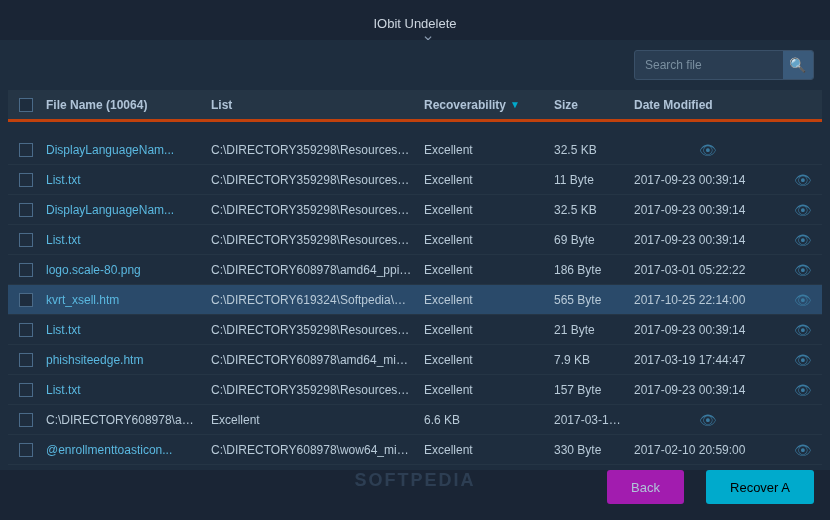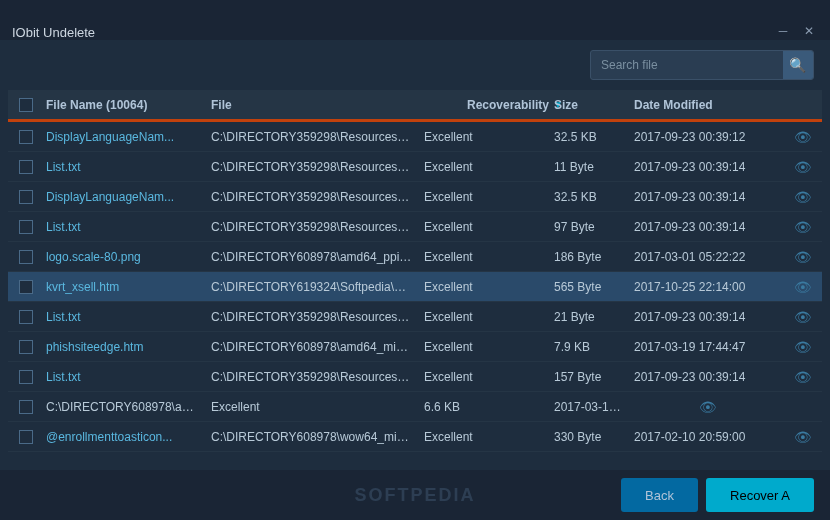--- a/index.html
+++ b/index.html
@@ -16,24 +16,25 @@
       width: 830px;
       height: 520px;
       background: #1e2d3e;
       display: flex;
       flex-direction: column;
     }
     .title-bar {
       height: 40px;
       background: #1a2535;
       display: flex;
-      align-items: flex-end;
-      padding: 0 12px;
+      align-items: center;
+      padding: 16px 12px;
       user-select: none;
       flex-shrink: 0;
+      flex-direction: column;
     }
     .title-bar-text {
       color: #cdd6e0;
       font-size: 13px;
       font-weight: 500;
       flex: 1;
     }
     .title-bar-controls {
       display: flex;
       gap: 8px;
@@ -65,21 +66,21 @@
       border-radius: 3px;
       overflow: hidden;
       height: 30px;
     }
     .search-input {
       background: transparent;
       border: none;
       outline: none;
       color: #cdd6e0;
       padding: 0 10px;
-      width: 192px;
+      width: 148px;
       font-size: 12px;
     }
     .search-input::placeholder { color: #7a8fa0; }
     .search-btn {
       width: 30px;
       height: 30px;
       background: #3a5a7a;
       border: none;
       display: flex;
       align-items: center;
@@ -108,29 +109,30 @@
     .th {
       color: #b0c4d8;
       font-size: 12px;
       font-weight: 600;
       padding: 0 6px;
       display: flex;
       align-items: center;
       gap: 4px;
       user-select: none;
     }
-    .th.sortable { cursor: pointer; margin-left: 43px; }
+    .th.sortable { cursor: pointer; }
     .sort-arrow {
       color: #00aacc;
       font-size: 10px;
     }
     .table-body {
       flex: 1;
       overflow-y: auto;
       overflow-x: hidden;
+      margin-top: 13px;
     }
     .table-body::-webkit-scrollbar {
       width: 6px;
     }
     .table-body::-webkit-scrollbar-track {
       background: #1e2d3e;
     }
     .table-body::-webkit-scrollbar-thumb {
       background: #3a5068;
       border-radius: 3px;
@@ -169,24 +171,24 @@
     .eye-icon {
       color: #3a7aa0;
       font-size: 14px;
       cursor: pointer;
       text-align: center;
     }
     .footer {
       height: 50px;
       background: #1a2535;
       display: flex;
-      align-items: center;
+      align-items: flex-start;
       justify-content: flex-end;
       padding: 0 16px;
-      gap: 8px;
+      gap: 22px;
       flex-shrink: 0;
       position: relative;
     }
     .watermark {
       position: absolute;
       left: 50%;
       transform: translateX(-50%);
       color: #3a5068;
       font-size: 18px;
       font-weight: 900;
@@ -197,21 +199,21 @@
     .btn {
       height: 34px;
       padding: 0 24px;
       border: none;
       border-radius: 3px;
       cursor: pointer;
       font-size: 13px;
       font-weight: 500;
     }
     .btn-back {
-      background: #0369a1;
+      background: #a21caf;
       color: #b0c4d8;
     }
     .btn-recover {
       background: #00aacc;
       color: #000000;
     }
   </style>
 </head>
 <body>
 
@@ -233,39 +235,38 @@
       </button>
     </div>
   </div>
 
   <div class="table-container">
     <div class="table-header">
       <div class="th">
         <div class="checkbox"></div>
       </div>
       <div class="th">File Name (10064)</div>
-      <div class="th">File</div>
+      <div class="th">List</div>
       <div class="th sortable">
         <span>Recoverability</span>
         <span class="sort-arrow">▼</span>
       </div>
       <div class="th">Size</div>
       <div class="th">Date Modified</div>
       <div class="th"></div>
     </div>
     <div class="table-body" id="table-body">
     <div class="table-row">
       <div class="td">
         <div class="checkbox"></div>
       </div>
       <div class="td filename link">DisplayLanguageNam...</div>
       <div class="td">C:\DIRECTORY359298\Resources\Dictiona...</div>
       <div class="td">Excellent</div>
       <div class="td">32.5 KB</div>
-      <div class="td">2017-09-23 00:39:12</div>
       <div class="td eye-icon">👁</div>
     </div>
         <div class="table-row">
       <div class="td">
         <div class="checkbox"></div>
       </div>
       <div class="td filename link">List.txt</div>
       <div class="td">C:\DIRECTORY359298\Resources\Dictiona...</div>
       <div class="td">Excellent</div>
       <div class="td">11 Byte</div>
@@ -283,21 +284,21 @@
       <div class="td">2017-09-23 00:39:14</div>
       <div class="td eye-icon">👁</div>
     </div>
         <div class="table-row">
       <div class="td">
         <div class="checkbox"></div>
       </div>
       <div class="td filename link">List.txt</div>
       <div class="td">C:\DIRECTORY359298\Resources\Dictiona...</div>
       <div class="td">Excellent</div>
-      <div class="td">97 Byte</div>
+      <div class="td">69 Byte</div>
       <div class="td">2017-09-23 00:39:14</div>
       <div class="td eye-icon">👁</div>
     </div>
         <div class="table-row">
       <div class="td">
         <div class="checkbox"></div>
       </div>
       <div class="td filename link">logo.scale-80.png</div>
       <div class="td">C:\DIRECTORY608978\amd64_ppi-ppisky...</div>
       <div class="td">Excellent</div>

